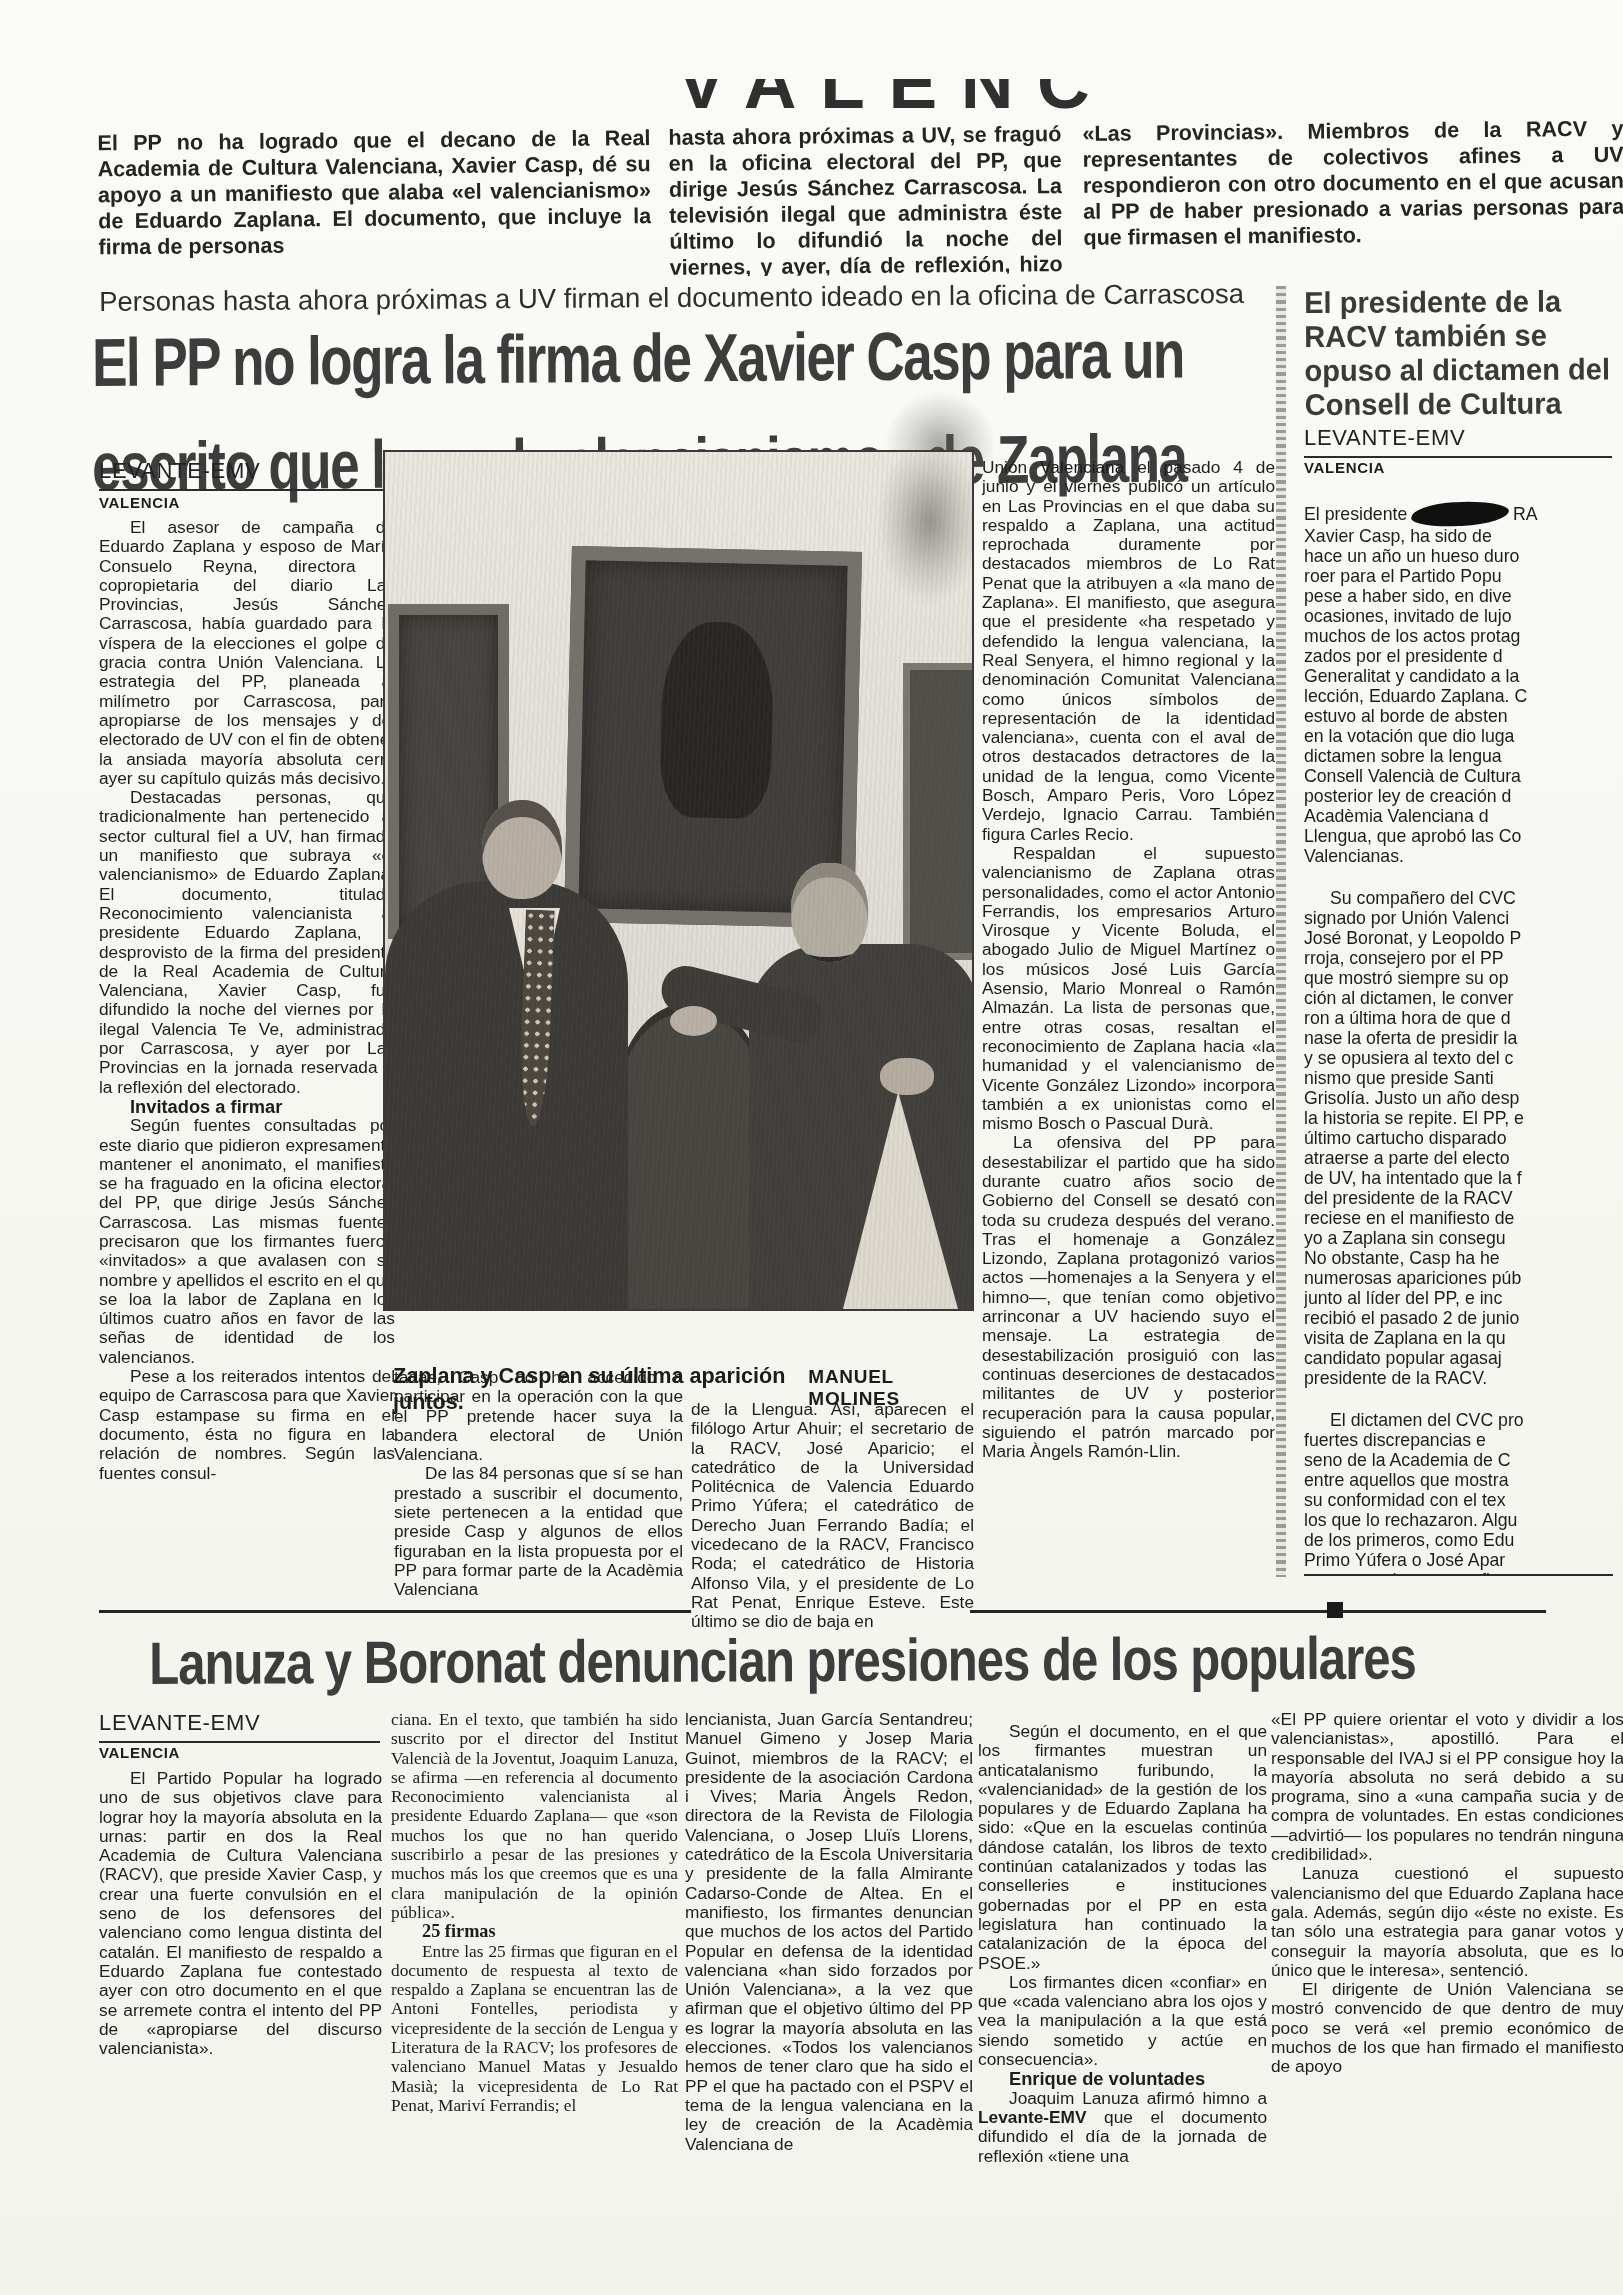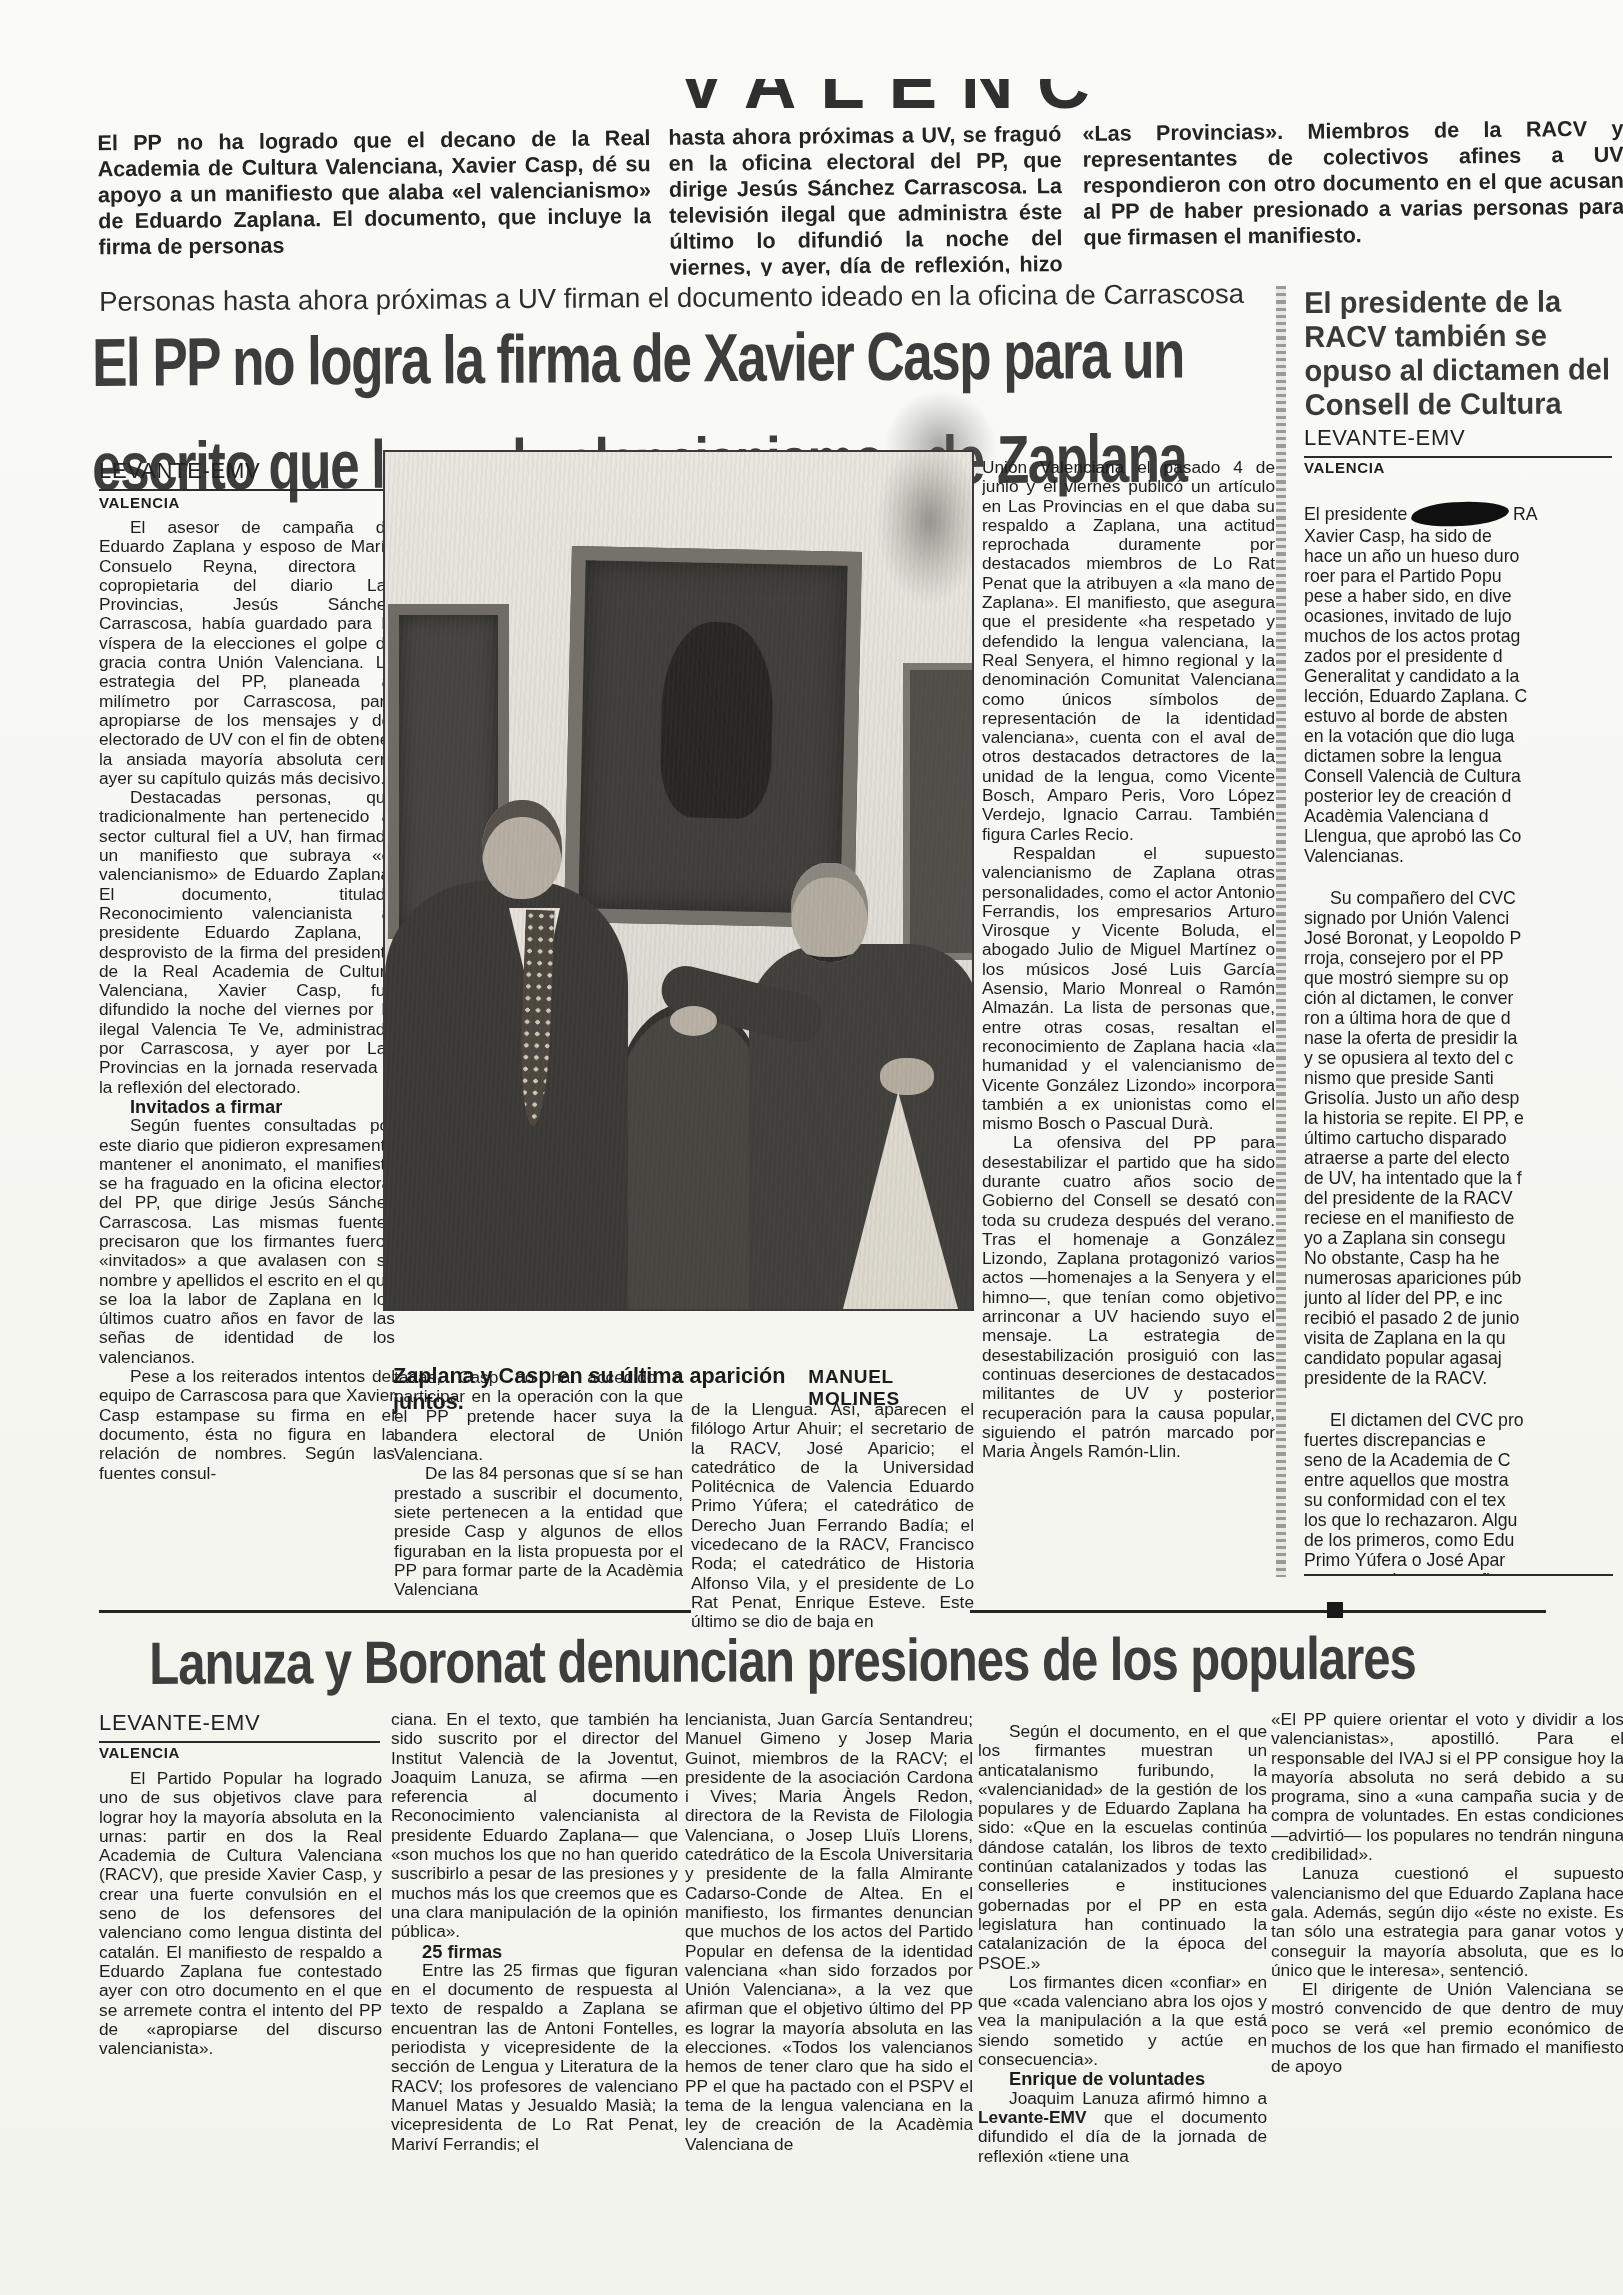--- a/index.html
+++ b/index.html
@@ -106,21 +106,21 @@
   .sepA{left:99px;top:1610px;width:592px;height:3.3px;background:#242424;}
   .sepB{left:970px;top:1610px;width:576px;height:3.3px;background:#242424;}
   .sq{left:1327px;top:1602px;width:15.7px;height:15.7px;background:#1a1a1a;}
 
   
   .hl-bottom{left:149px;top:1629px;font-size:60px;font-weight:700;letter-spacing:-1.3px;
       color:#3d3d3d;white-space:nowrap;transform:scaleX(0.82) rotate(-0.2deg);transform-origin:left top;}
   .b-byline{left:99px;top:1710px;width:281px;}
   .b-dateline{left:99px;top:1744px;}
   .b-col1{left:99px;top:1769px;width:283px;height:524px;}
-  .b-col2{left:391px;top:1710px;width:287px;height:584px;}
+  .b-col2{left:391px;top:1710px;width:287px;height:584px;font-family:Liberation Serif, serif;}
   .b-col3{left:685px;top:1710px;width:288px;height:584px;}
   .b-col4{left:978px;top:1710px;width:289px;height:584px;margin-top:12px;}
   .b-col5{left:1271px;top:1710px;width:353px;height:584px;}
 
   .noise-a{left:885px;top:391px;width:111px;height:108px;border-radius:50%;
       background:radial-gradient(closest-side,rgba(90,90,84,.5),rgba(120,120,112,.22) 60%,transparent);
       filter:blur(1.3px);}
 </style>
 </head>
 <body>

